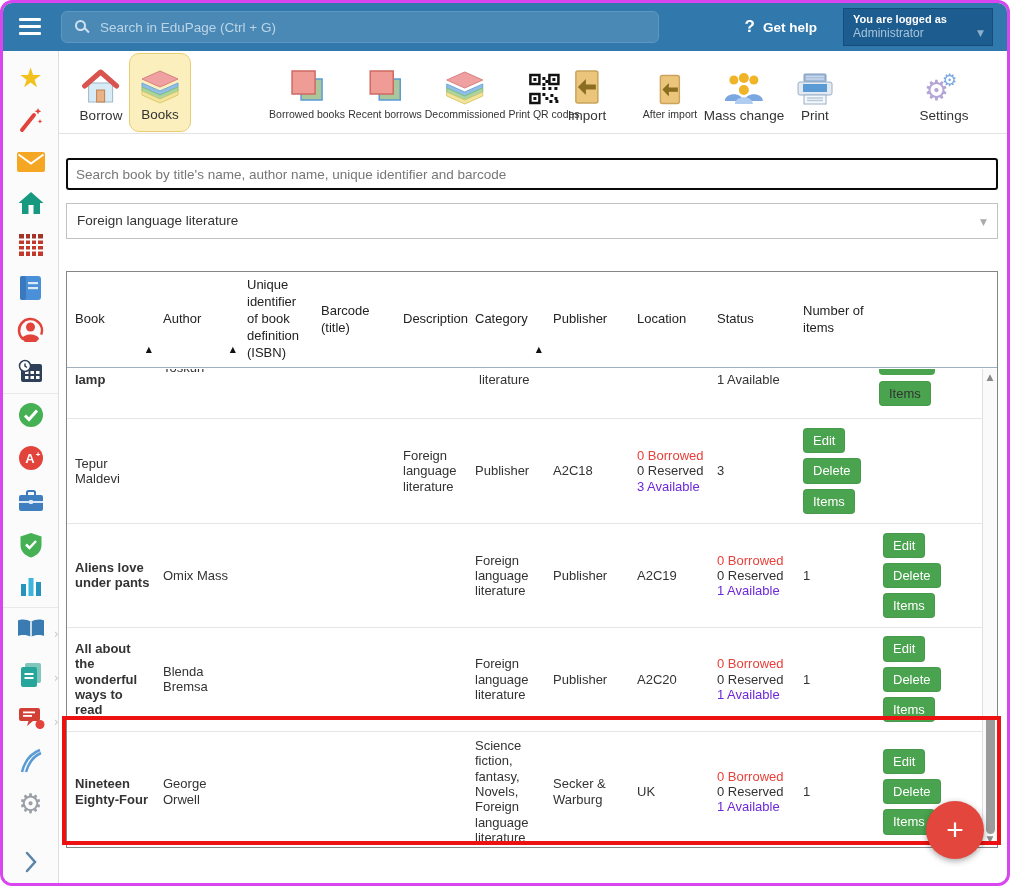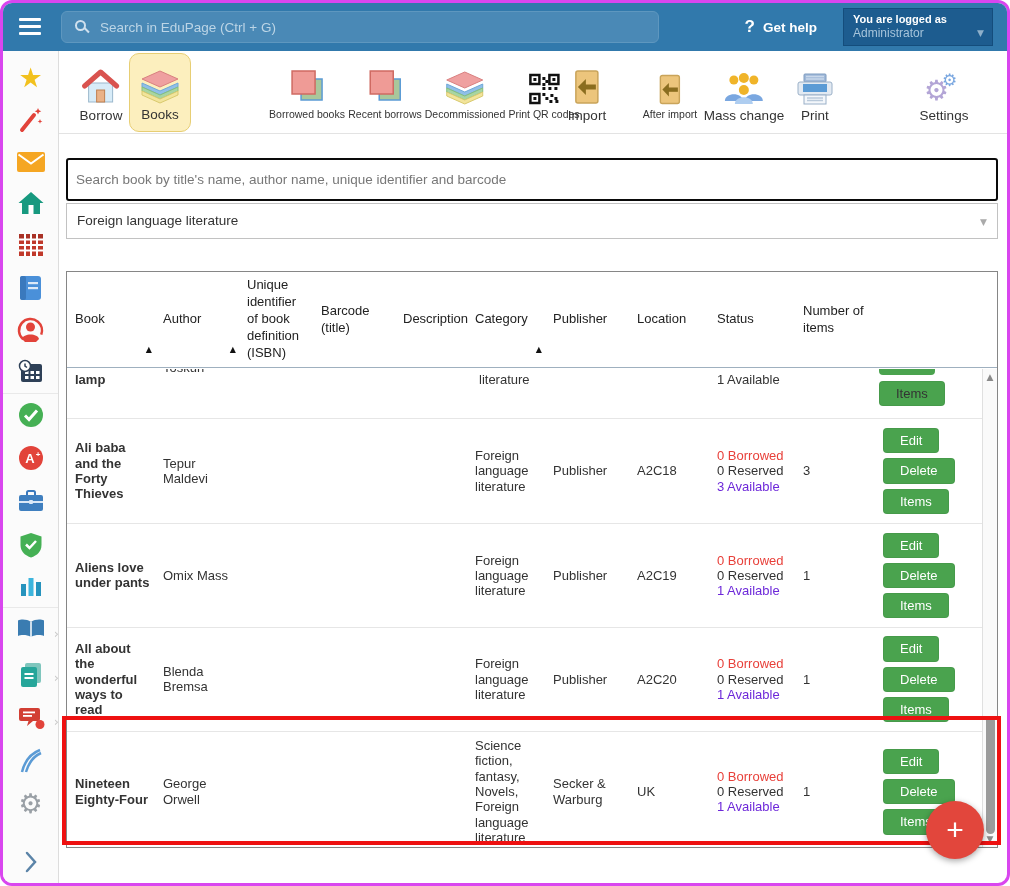--- a/index.html
+++ b/index.html
@@ -45,21 +45,21 @@
   .tool-item .ic { height:44px; display:flex; align-items:flex-end; justify-content:center; }
   .tool-item .lb { margin-top:3px; color:#333; white-space:nowrap; }
   .lb.lg { font-size:13.5px; }
   .lb.sm { font-size:10.5px; }
   .tool-item.active { top:2px; background:#fcefbe; border:1px solid #e7ce74; border-radius:10px;
                       padding:6px 10px 9px; }
   .gearbig { font-size:28px; color:#b3a5d6; line-height:1; }
   .gearsm  { font-size:17px; color:#7aa7e0; line-height:1; position:relative; top:-14px; left:-7px; }
 
   
-  .book-search { position:absolute; left:63px; top:155px; width:932px; height:43px;
+  .book-search { position:absolute; left:63px; top:155px; width:932px; height:32px;
                  border:2px solid #0a0a0a; border-radius:3px; padding:0 8px; font-size:13.5px;
                  color:#333; outline:none; font-family:"Liberation Sans",sans-serif; }
   .book-search::placeholder { color:#777; opacity:1; }
   .cat-select { position:absolute; left:63px; top:200px; width:932px; height:36px; background:#fff;
                 border:1px solid #c2c2c2; font-size:13.5px; color:#333; line-height:34px;
                 padding:0 10px; cursor:pointer; }
   .cat-select .caret { position:absolute; right:10px; top:1px; color:#aaa; font-size:9px; }
 
   
   .tbl { position:absolute; left:63px; top:268px; width:932px; height:577px;
@@ -67,21 +67,21 @@
   .grid { display:grid; grid-template-columns:88px 84px 74px 82px 72px 78px 84px 80px 86px 80px 1fr;
           padding-right:15px; }
   .hdr { height:96px; align-items:center; border-bottom:1px solid #9fb0bf; }
   .hcell { position:relative; font-size:13px; color:#222; line-height:1.3; padding:0 4px 0 8px; cursor:pointer; }
   .sort { position:absolute; right:3px; top:34px; font-size:8px; color:#111; }
   .rows { position:absolute; left:0; top:97px; right:0; bottom:0; overflow:hidden; }
   .row { align-items:center; border-top:1px solid #e6e6e6; }
   .row .cell { font-size:13px; color:#333; line-height:1.18; padding:6px 4px 6px 8px; }
   .bk { font-weight:bold; color:#222; }
   .st-b { color:#e8403a; } .st-r { color:#333; } .st-a { color:#6d28d9; }
-  .btn { display:inline-block; background:#4aa34e; color:#fff; font-size:13px; padding:4px 16px;
+  .btn { display:inline-block; background:#4aa34e; color:#fff; font-size:13px; padding:4px 9px;
          border-radius:4px; border:1px solid rgba(0,0,0,0.05); margin:2.5px 0; cursor:pointer; }
   .acts { display:flex; flex-direction:column; align-items:flex-start; }
 
   .partial { position:relative; height:49px; overflow:hidden; border-top:none; }
   .partial .abs { position:absolute; font-size:13px; color:#333; }
 
   
   .scroll { position:absolute; right:0; top:97px; bottom:0; width:15px; background:#fafafa;
             border-left:1px solid #e0e0e0; }
   .sar { position:absolute; left:0; width:14px; text-align:center; font-size:9px; color:#8a8a8a;
@@ -419,21 +419,20 @@
       <div class="partial">
         <span class="abs bk" style="left:8px; top:3px">lamp</span>
         <span class="abs" style="left:96px; top:-9px">Toskun</span>
         <span class="abs" style="left:412px; top:3px">literature</span>
         <span class="abs st-a" style="left:650px; top:3px">1 Available</span>
         <span class="abs" style="left:812px; top:-7px; width:56px; height:13px; background:#4aa34e; border-radius:4px"></span>
         <span class="abs btn" style="left:812px; top:12px; margin:0">Items</span>
       </div>
 
       <div class="grid row" style="min-height:105px">
-        <div class="cell bk">Ali baba and the Forty Thieves</div>
         <div class="cell">Tepur Maldevi</div>
         <div class="cell"></div>
         <div class="cell"></div>
         <div class="cell"></div>
         <div class="cell">Foreign language literature</div>
         <div class="cell">Publisher</div>
         <div class="cell">A2C18</div>
         <div class="cell">
           <div class="st-b">0 Borrowed</div>
           <div class="st-r">0 Reserved</div>

